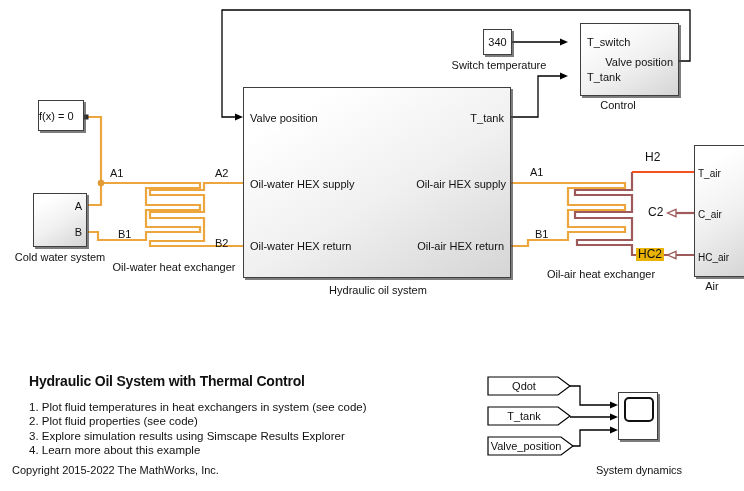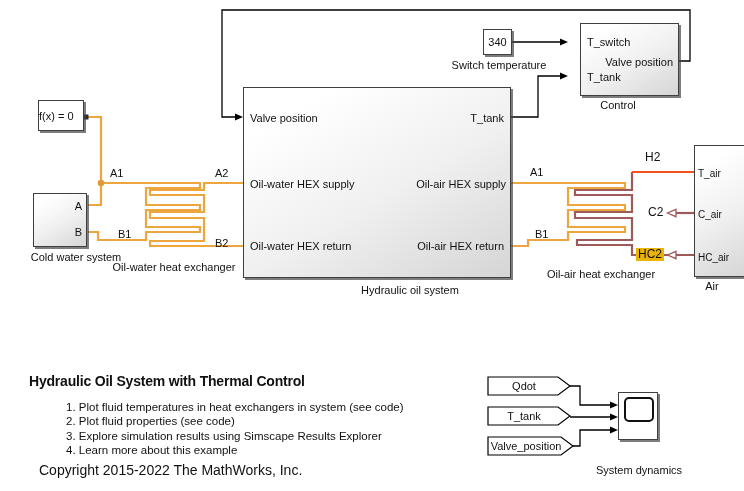--- a/index.html
+++ b/index.html
@@ -12,23 +12,23 @@
   .blk.white{background:#ffffff;}
   .lbl{position:absolute;font-size:11px;line-height:13px;white-space:nowrap;color:#111;z-index:3;}
   .lbl.ctr{transform:translateX(-50%);}
   .plbl{position:absolute;font-size:11px;line-height:13px;white-space:nowrap;color:#111;}
   .plbl.r{text-align:right;}
   .big{font-size:12px;}
   .scopeScreen{position:absolute;left:5px;top:4px;width:26px;height:21px;
        border:2px solid #111;border-radius:5px;background:#fff;}
   .anno-title{position:absolute;left:29px;top:373px;font-size:14px;line-height:17px;
        font-weight:bold;letter-spacing:-0.2px;white-space:nowrap;z-index:3;}
-  .anno-list{position:absolute;left:29px;top:400px;font-size:11.5px;z-index:3;margin-left:37px;}
+  .anno-list{position:absolute;left:29px;top:400px;font-size:11.5px;z-index:3;}
   .anno-list div{line-height:14.4px;white-space:nowrap;}
-  .anno-copy{position:absolute;left:39px;top:463px;font-size:14px;line-height:14px;
+  .anno-copy{position:absolute;left:12px;top:463px;font-size:11px;line-height:14px;
        white-space:nowrap;z-index:3;}
   .hc2bg{background:#eab308;padding:0 2px;}
 </style>
 </head>
 <body>
 
 <div id="canvas">
 
   <svg class="wires" width="744" height="491" viewBox="0 0 744 491">
 
@@ -78,37 +78,37 @@
   </svg>
 
   <div class="blk white" style="left:38px;top:100px;width:46px;height:31px;">
     <div class="plbl" style="left:0;right:0;top:9px;">f(x) = 0</div>
   </div>
 
   <div class="blk" style="left:33px;top:193px;width:54px;height:54px;">
     <div class="plbl r" style="right:4px;top:6px;">A</div>
     <div class="plbl r" style="right:4px;top:32px;">B</div>
   </div>
-  <div class="lbl ctr" style="left:60px;top:251px;padding-left:32px;">Cold water system</div>
+  <div class="lbl ctr" style="left:60px;top:251px;">Cold water system</div>
 
   <div class="lbl" style="left:110px;top:167px;">A1</div>
   <div class="lbl" style="left:215px;top:167px;">A2</div>
   <div class="lbl" style="left:118px;top:228px;">B1</div>
   <div class="lbl" style="left:215px;top:213px;margin-top:24px;">B2</div>
   <div class="lbl ctr" style="left:174px;top:261px;">Oil-water heat exchanger</div>
 
   <div class="blk" style="left:243px;top:87px;width:268px;height:191px;">
     <div class="plbl" style="left:6px;top:24px;">Valve position</div>
     <div class="plbl r" style="right:6px;top:24px;">T_tank</div>
     <div class="plbl" style="left:6px;top:90px;">Oil-water HEX supply</div>
     <div class="plbl r" style="right:4px;top:90px;">Oil-air HEX supply</div>
     <div class="plbl" style="left:6px;top:152px;">Oil-water HEX return</div>
     <div class="plbl r" style="right:6px;top:152px;">Oil-air HEX return</div>
   </div>
-  <div class="lbl ctr" style="left:378px;top:284px;margin-left:32px;">Hydraulic oil system</div>
+  <div class="lbl ctr" style="left:378px;top:284px;">Hydraulic oil system</div>
 
   <div class="blk white" style="left:483px;top:29px;width:29px;height:26px;">
     <div class="plbl" style="left:0;right:0;top:6px;text-align:center;">340</div>
   </div>
   <div class="lbl ctr" style="left:499px;top:59px;">Switch temperature</div>
 
   <div class="blk" style="left:580px;top:23px;width:99px;height:73px;">
     <div class="plbl" style="left:6px;top:12px;">T_switch</div>
     <div class="plbl r" style="right:5px;top:32px;">Valve position</div>
     <div class="plbl" style="left:6px;top:47px;">T_tank</div>

